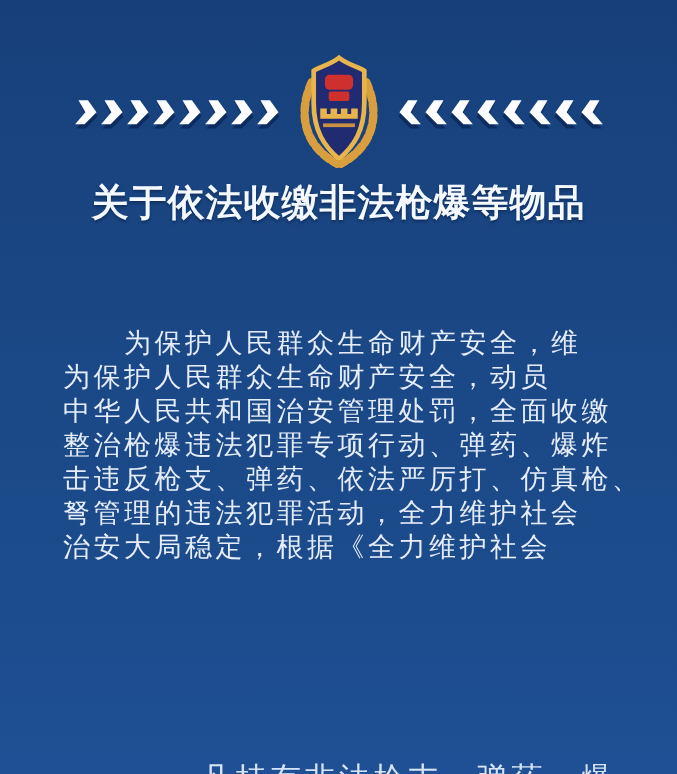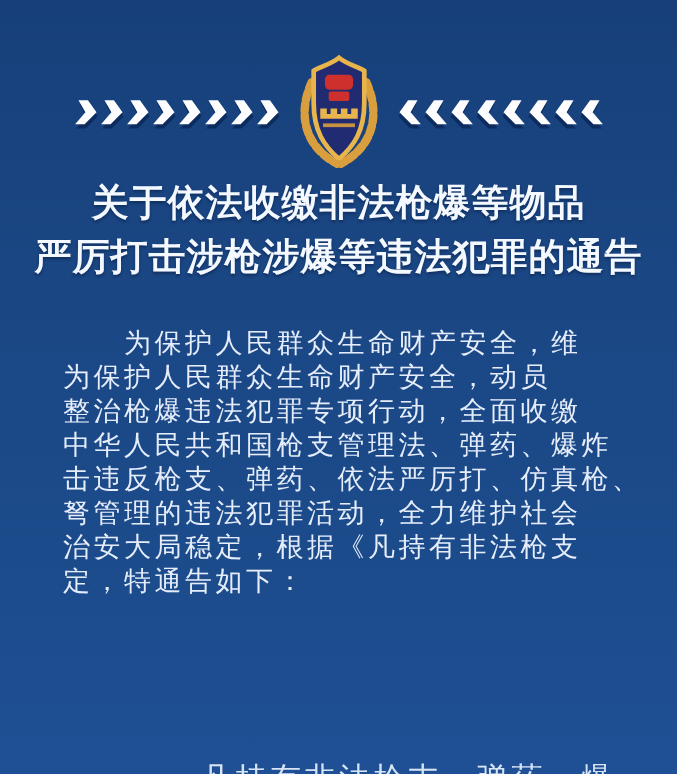--- a/index.html
+++ b/index.html
@@ -122,29 +122,27 @@
         </svg>
         <svg viewBox="0 0 28 34" class="chev" style="transform: scaleX(-1) skewX(-8deg);">
           <path d="M3,3 L14,3 L26,17 L14,31 L3,31 L13,17 Z" fill="#0c2c60" transform="translate(2,3)"></path>
           <path d="M3,1 L14,1 L26,15 L14,29 L3,29 L13,15 Z" fill="#fdfdff"></path>
         </svg>
       </div>
   </div>
 
   <h1 class="title">
     <span class="tline">关于依法收缴非法枪爆等物品</span>
-    <span class="tline">严厉打击涉枪涉爆等违法犯罪的通告</span>
   </h1>
 
   <div class="body">
       <div class="bline">　　为保护人民群众生命财产安全，维</div>
       <div class="bline">为保护人民群众生命财产安全，动员</div>
-      <div class="bline">整治枪爆违法犯罪专项行动，全面收缴</div>
-      <div class="bline">中华人民共和国枪支管理法、弹药、爆炸</div>
+      <div class="bline">中华人民共和国治安管理处罚，全面收缴</div>
+      <div class="bline">整治枪爆违法犯罪专项行动、弹药、爆炸</div>
       <div class="bline">击违反枪支、弹药、依法严厉打、仿真枪、</div>
       <div class="bline">弩管理的违法犯罪活动，全力维护社会</div>
-      <div class="bline">治安大局稳定，根据《凡持有非法枪支</div>
-      <div class="bline">定，特通告如下：</div>
+      <div class="bline">治安大局稳定，根据《全力维护社会</div>
     </div>
 
   <div class="clipped">　　一、凡持有非法枪支、弹药、爆</div>
 
 </div>
 
 </body></html>

